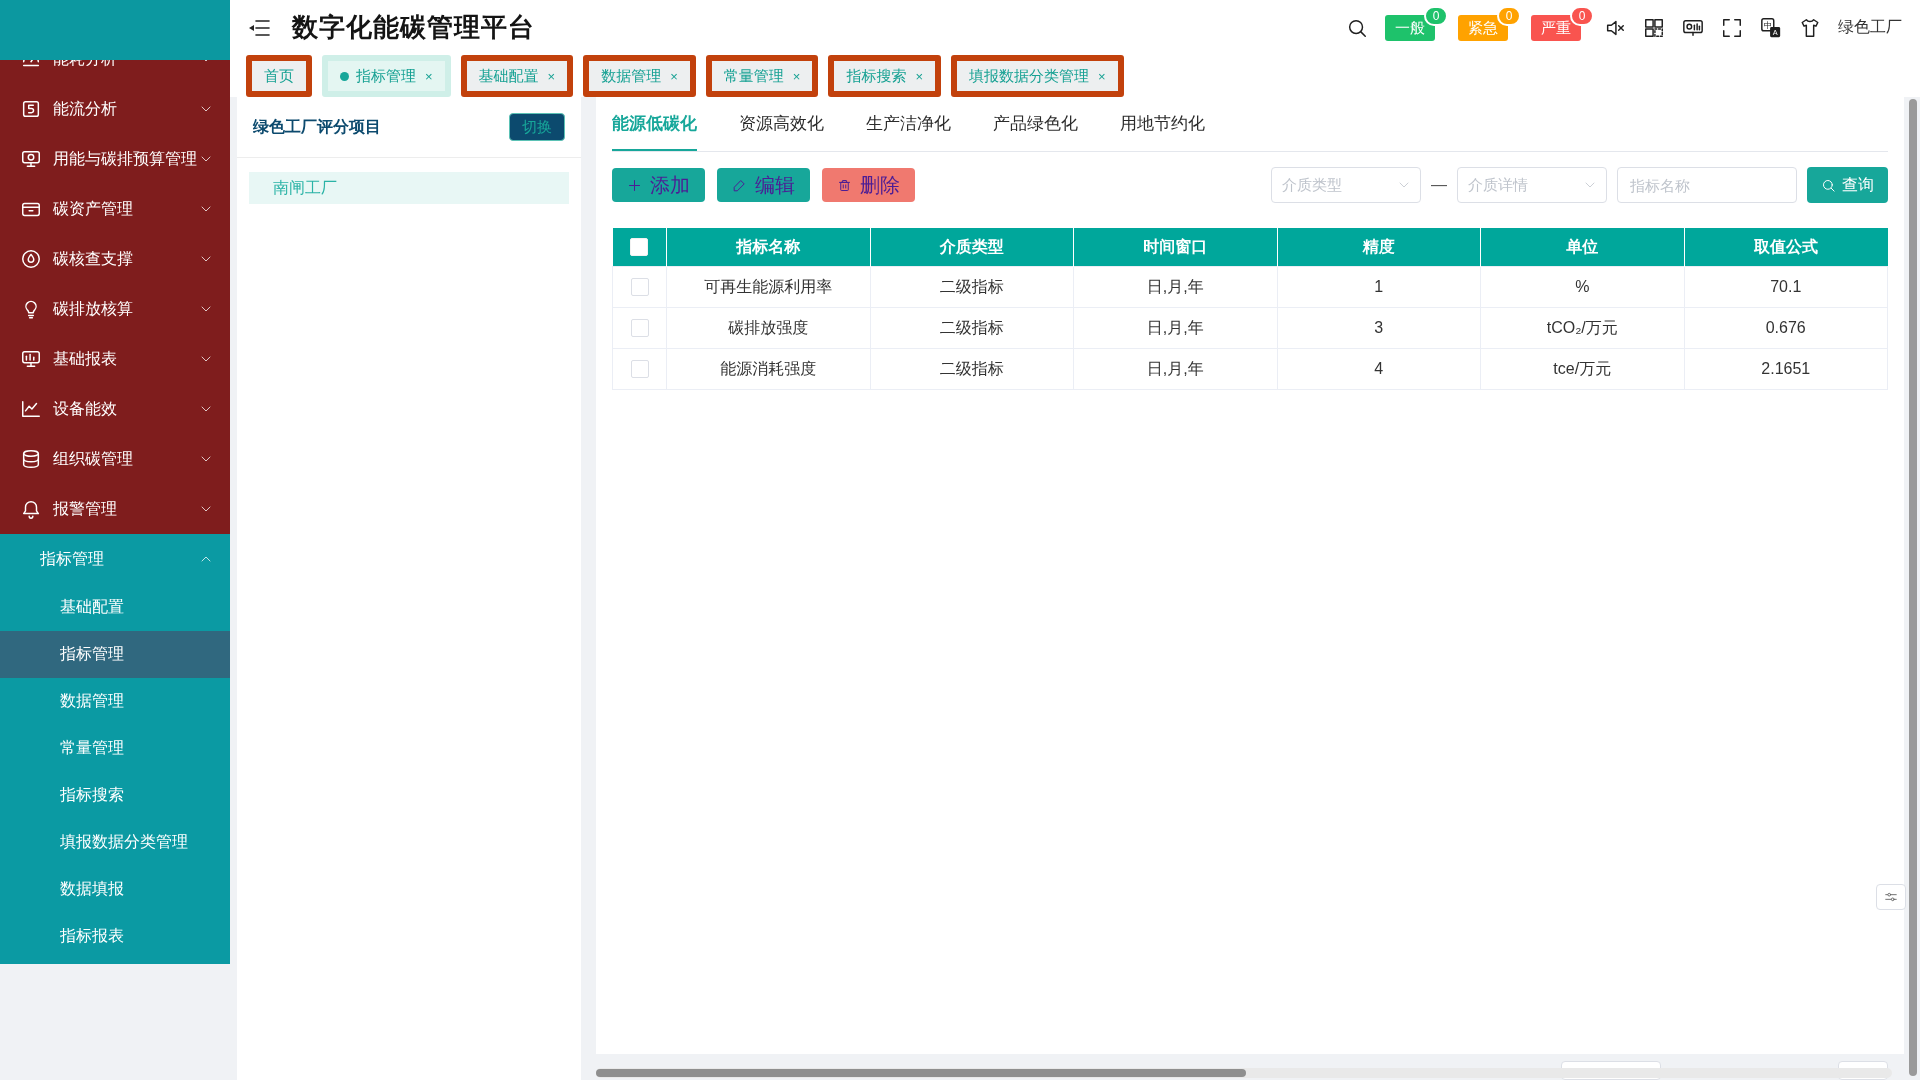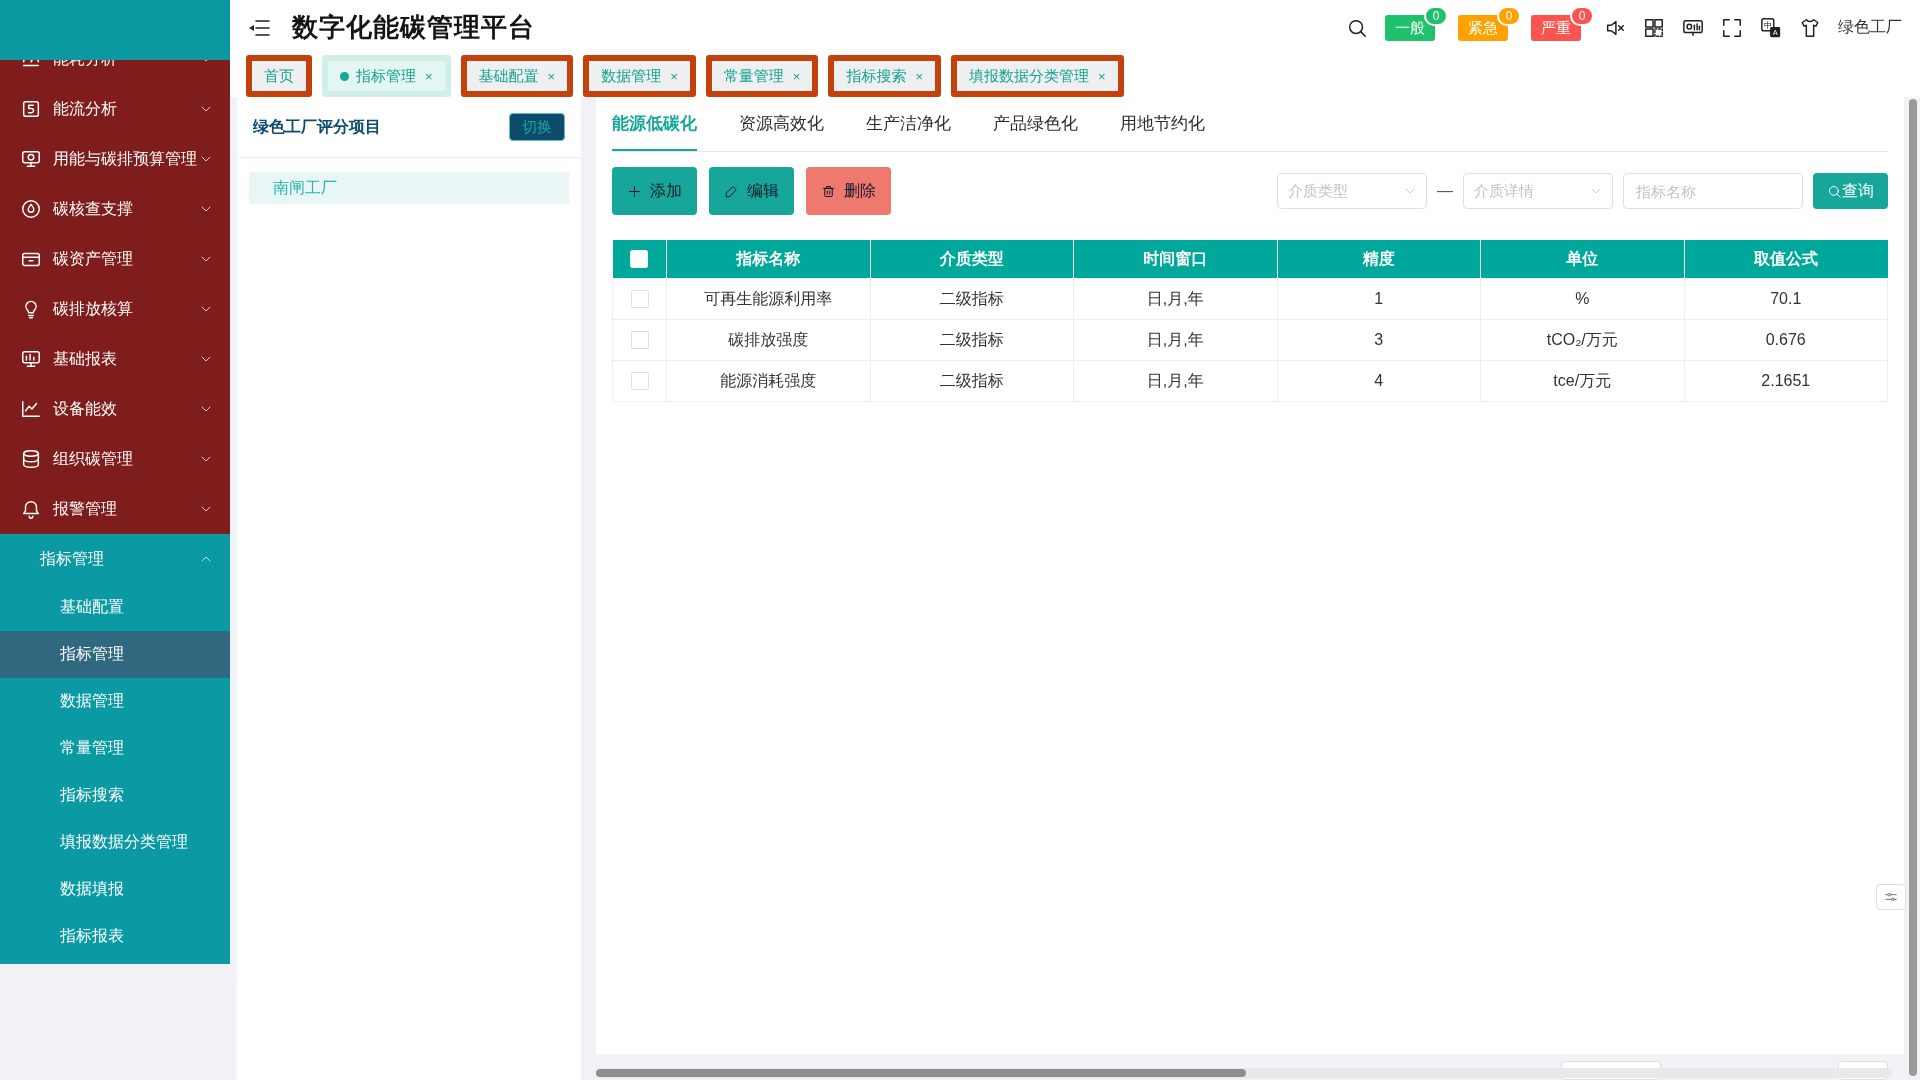--- a/index.html
+++ b/index.html
@@ -55,34 +55,34 @@
              font-size:16px;cursor:pointer}
 
   
   .main-panel{position:absolute;left:596px;top:97px;width:1308px;height:957px;background:#fff;box-sizing:border-box;padding:0 16px}
   .ctabs{display:flex;gap:42px;border-bottom:1px solid #E4E7ED;height:54px}
   .ctab{display:flex;align-items:center;height:100%;box-sizing:border-box;border-bottom:2px solid transparent;
         margin-bottom:-1px;font-size:17px;color:#2b2b2b;cursor:pointer}
   .ctab.active{color:#17A79A;font-weight:bold;border-bottom-color:#17A79A}
 
   .toolbar{margin-top:15px;display:flex;align-items:center;gap:12px}
-  .btn{display:inline-flex;align-items:center;gap:8px;height:48px;padding:0 15px;border:none;border-radius:4px;
-       color:#0f172a;font-size:16px;cursor:pointer;font-family:inherit}
+  .btn{display:inline-flex;align-items:center;gap:8px;height:34px;padding:0 15px;border:none;border-radius:4px;
+       color:#4c1d95;font-size:20px;cursor:pointer;font-family:inherit}
   .btn svg{width:15px;height:15px}
   .btn-teal{background:#17A79A}
   .btn-red{background:#F0796F}
   .filters{margin-left:auto;display:flex;align-items:center;gap:10px}
   .sel{width:150px;height:36px;border:1px solid #DCDFE6;border-radius:4px;display:flex;align-items:center;
        justify-content:space-between;padding:0 10px;color:#BFC4CC;font-size:15px;background:#fff;cursor:pointer;box-sizing:border-box}
   .sel svg{width:12px;height:12px;color:#BFC4CC}
   .dash-sep{color:#555;font-size:16px}
   .text-input{width:180px;height:36px;border:1px solid #DCDFE6;border-radius:4px;padding:0 12px;font-size:15px;
               color:#333;box-sizing:border-box;font-family:inherit;outline:none}
   .text-input::placeholder{color:#BFC4CC}
-  .query-btn{display:inline-flex;align-items:center;height:36px;padding:0 14px;background:#17A79A;border:none;
+  .query-btn{display:inline-flex;align-items:center;gap:6px;height:36px;padding:0 14px;background:#17A79A;border:none;
              border-radius:4px;color:#fff;font-size:16px;cursor:pointer;font-family:inherit}
   .query-btn svg{width:15px;height:15px}
 
   .data-table{margin-top:25px;width:100%;border-collapse:collapse;table-layout:fixed}
   .data-table th{background:#00A79B;color:#fff;height:38px;font-size:16px;font-weight:bold;border-right:1px solid #fff;padding:0}
   .data-table th:last-child{border-right:none}
   .data-table td{height:40px;text-align:center;font-size:16px;color:#333;border:1px solid #EBEEF5;background:#fff;padding:0}
   .cb{width:16px;height:16px;border:1px solid #DCDFE6;border-radius:2px;background:#fff;margin:0 auto;cursor:pointer}
   .cb-head{border-color:#F2F2F2}
 
@@ -143,40 +143,40 @@
         <span>用能与碳排预算管理</span>
         <span class="chev">
           <svg viewBox="0 0 24 24" fill="none" stroke="currentColor" stroke-width="1.6" stroke-linecap="round" stroke-linejoin="round">
             <polyline points="4,8 12,16 20,8"></polyline>
           </svg>
         </span>
       </div>
       <div class="s-item lvl1">
         <span class="s-icon">
           <svg viewBox="0 0 24 24" fill="none" stroke="currentColor" stroke-width="1.6" stroke-linecap="round" stroke-linejoin="round">
-            <circle cx="12" cy="12" r="9"></circle>
-            <path d="M12 7c2 2.5 3 4 3 5.5a3 3 0 1 1-6 0C9 11 10 9.5 12 7z"></path>
-          </svg>
-        </span>
-        <span>碳核查支撑</span>
-        <span class="chev">
-          <svg viewBox="0 0 24 24" fill="none" stroke="currentColor" stroke-width="1.6" stroke-linecap="round" stroke-linejoin="round">
-            <polyline points="4,8 12,16 20,8"></polyline>
-          </svg>
-        </span>
-      </div>
-      <div class="s-item lvl1">
-        <span class="s-icon">
-          <svg viewBox="0 0 24 24" fill="none" stroke="currentColor" stroke-width="1.6" stroke-linecap="round" stroke-linejoin="round">
             <rect x="3" y="6" width="18" height="13" rx="2"></rect>
             <path d="M3 10h18"></path>
             <path d="M10 14h4"></path>
           </svg>
         </span>
         <span>碳资产管理</span>
+        <span class="chev">
+          <svg viewBox="0 0 24 24" fill="none" stroke="currentColor" stroke-width="1.6" stroke-linecap="round" stroke-linejoin="round">
+            <polyline points="4,8 12,16 20,8"></polyline>
+          </svg>
+        </span>
+      </div>
+      <div class="s-item lvl1">
+        <span class="s-icon">
+          <svg viewBox="0 0 24 24" fill="none" stroke="currentColor" stroke-width="1.6" stroke-linecap="round" stroke-linejoin="round">
+            <circle cx="12" cy="12" r="9"></circle>
+            <path d="M12 7c2 2.5 3 4 3 5.5a3 3 0 1 1-6 0C9 11 10 9.5 12 7z"></path>
+          </svg>
+        </span>
+        <span>碳核查支撑</span>
         <span class="chev">
           <svg viewBox="0 0 24 24" fill="none" stroke="currentColor" stroke-width="1.6" stroke-linecap="round" stroke-linejoin="round">
             <polyline points="4,8 12,16 20,8"></polyline>
           </svg>
         </span>
       </div>
       <div class="s-item lvl1">
         <span class="s-icon">
           <svg viewBox="0 0 24 24" fill="none" stroke="currentColor" stroke-width="1.6" stroke-linecap="round" stroke-linejoin="round">
             <path d="M8 13a5.5 5.5 0 1 1 8 0c-.8.9-1.5 1.6-1.5 3h-5c0-1.4-.7-2.1-1.5-3z"></path>

